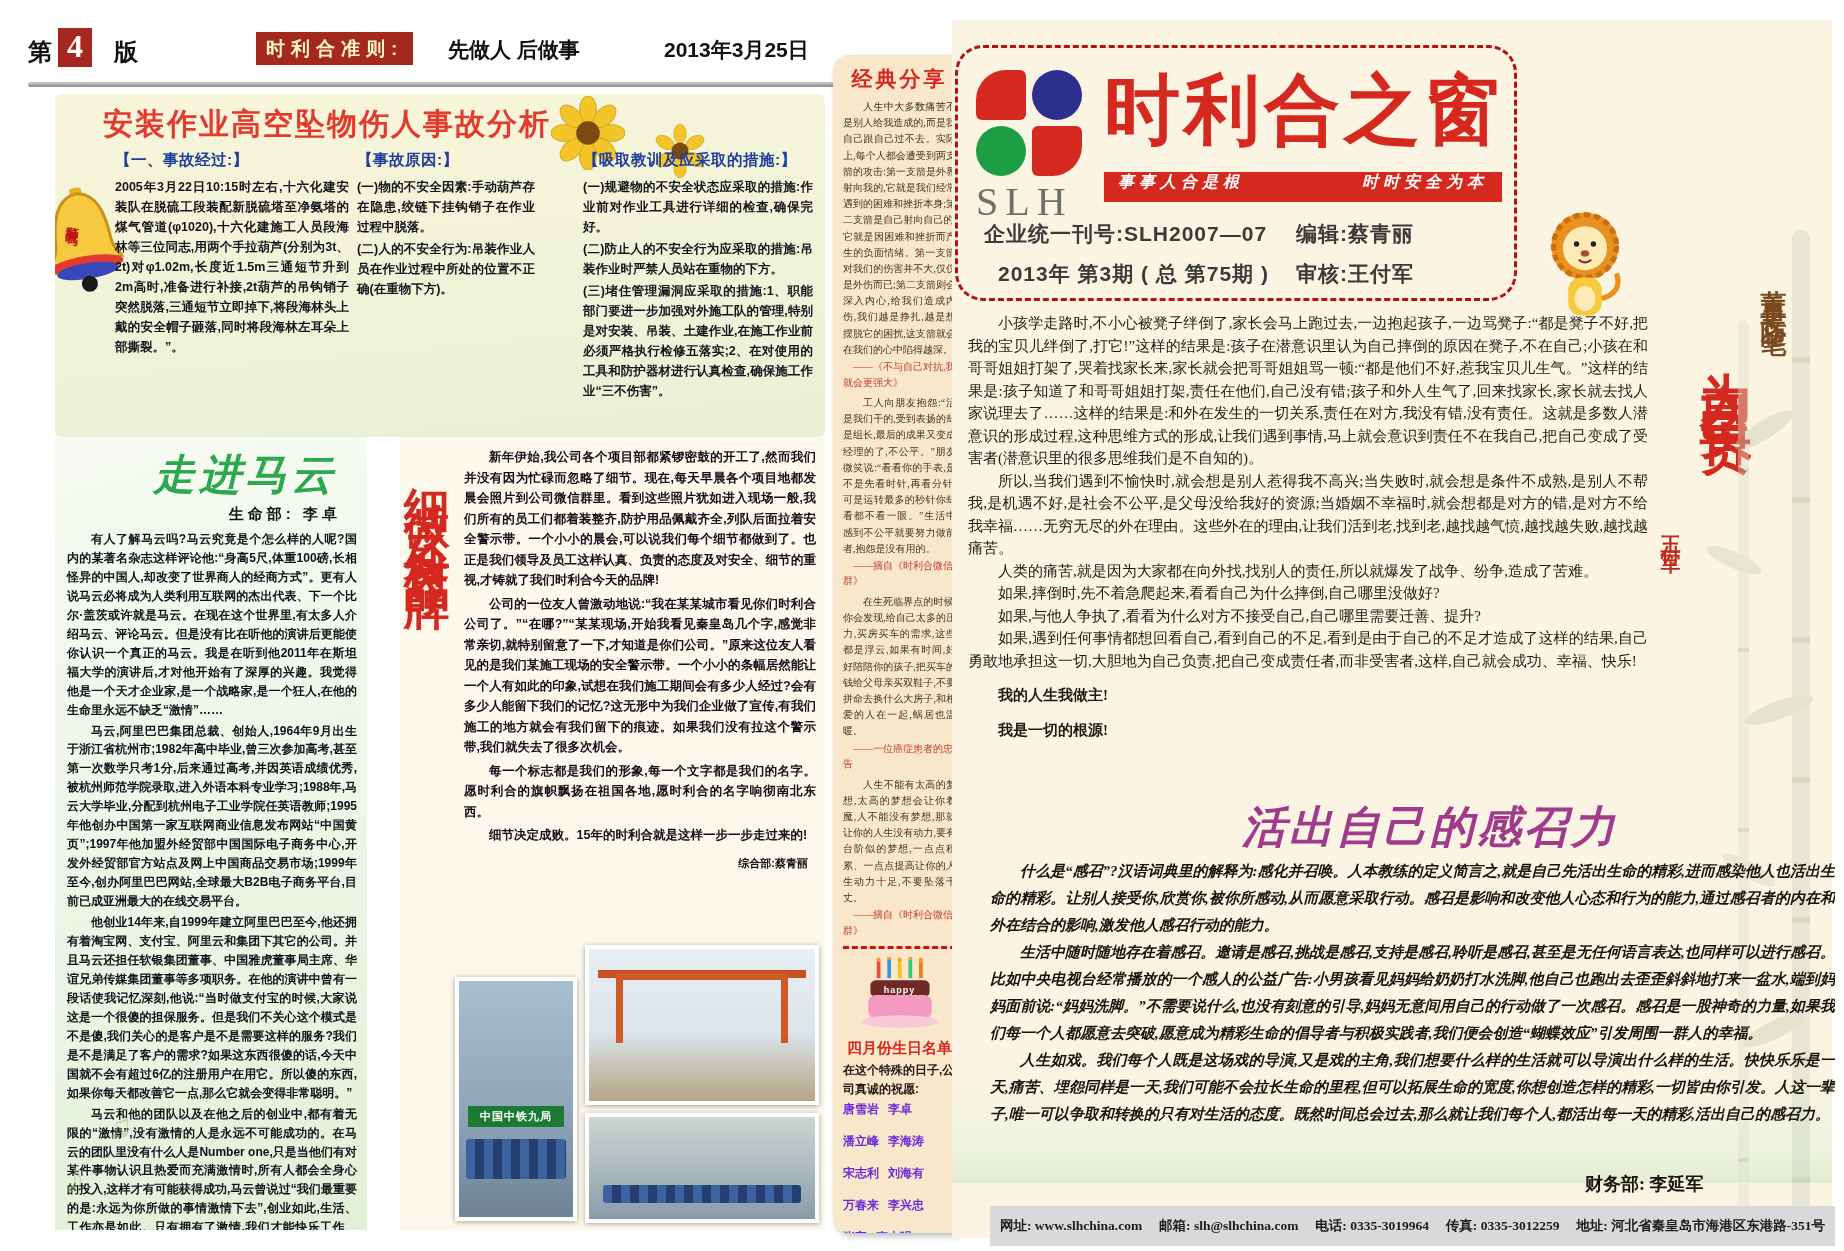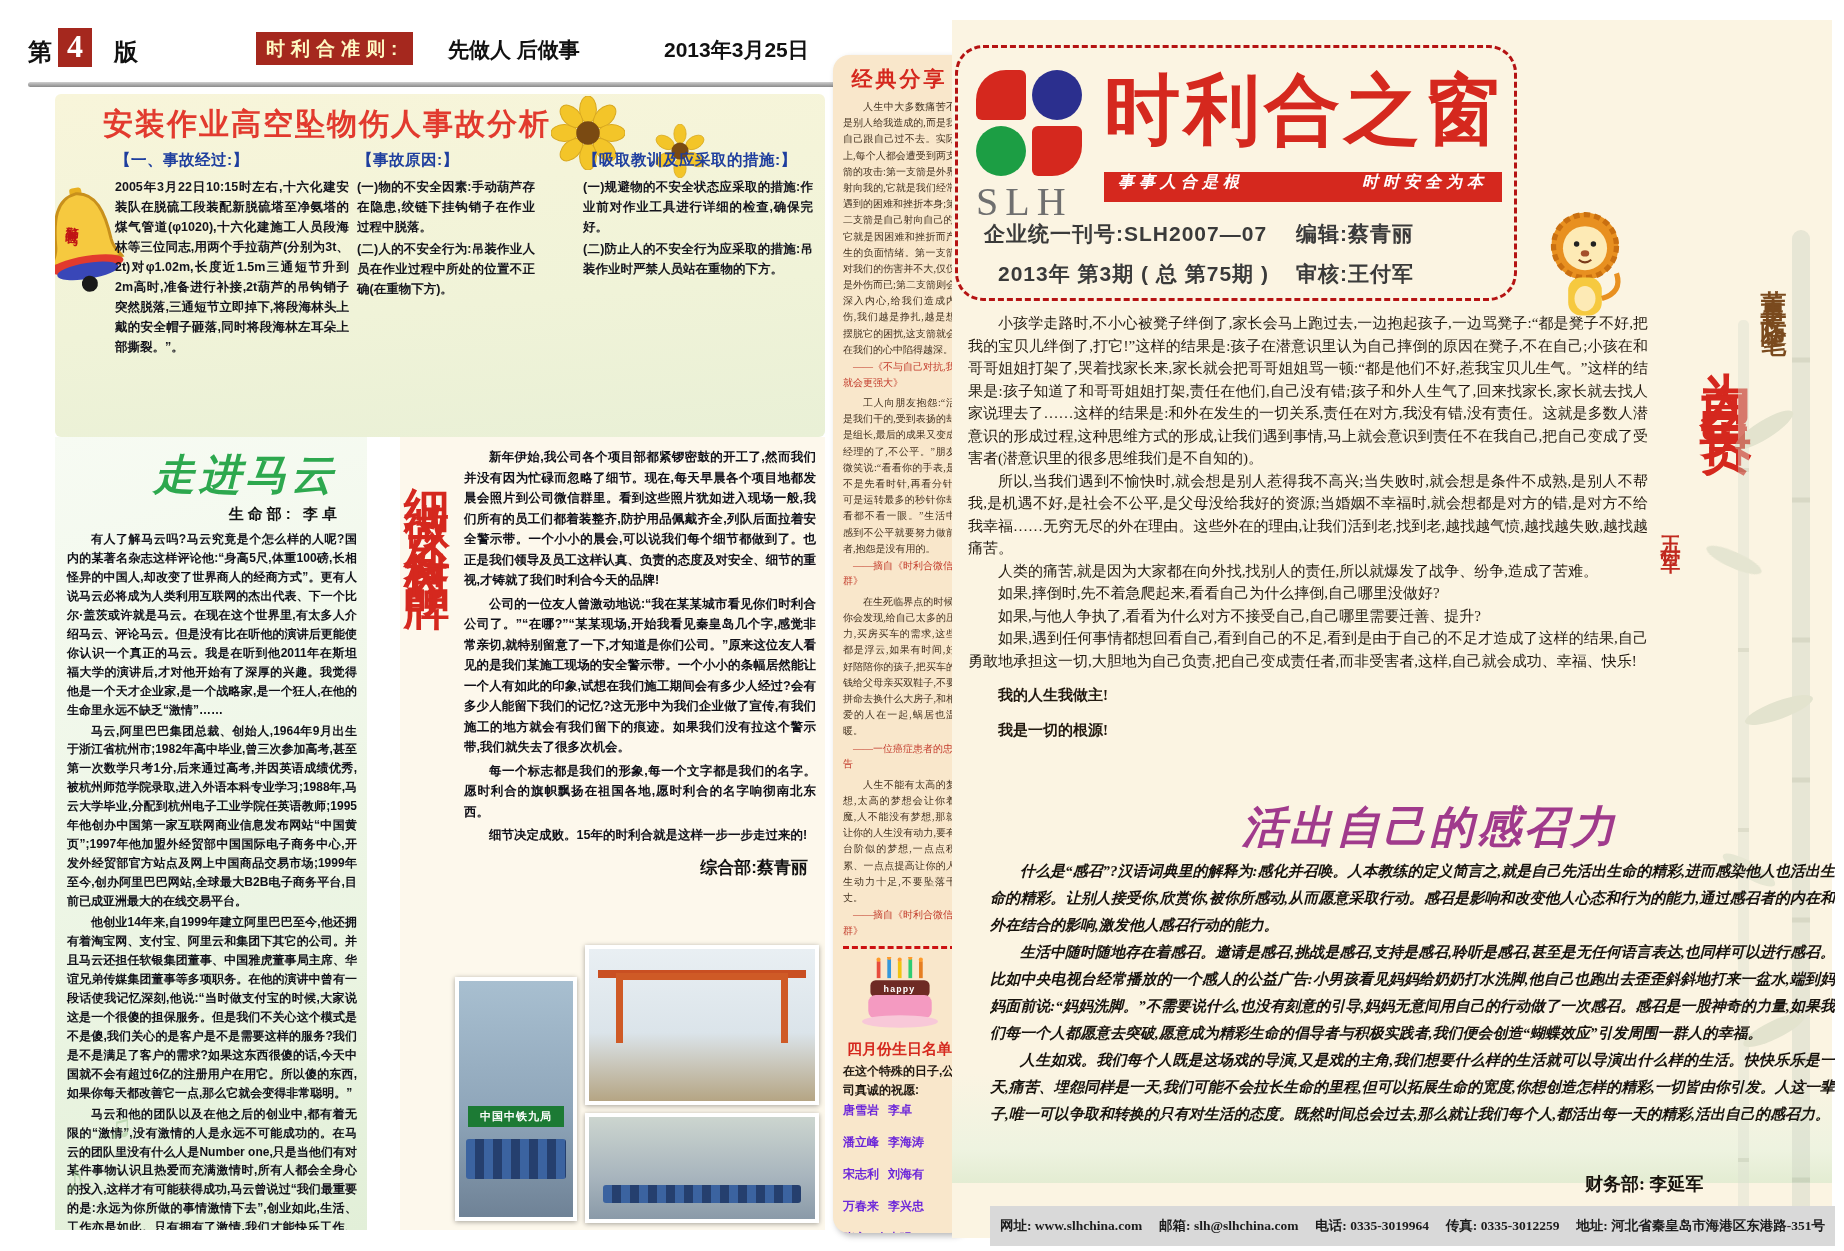--- a/index.html
+++ b/index.html
@@ -39,38 +39,38 @@
   .mayun p { margin:0 10px 2px 12px; font-size:12px; font-weight:600; line-height:1.58; text-indent:2em; text-align:justify; color:#101018; }
   .note { position:absolute; font-size:46px; color:#8fbc84; opacity:.45; }
   .note1 { left:8px; bottom:26px; }
   .note2 { left:52px; bottom:84px; font-size:34px; }
 
   
   .brand { position:absolute; left:400px; top:437px; width:425px; height:793px; background:#fdf8ec; overflow:hidden; }
   .brand-vtitle { position:absolute; left:4px; top:14px; writing-mode:vertical-rl; text-orientation:upright; font-size:46px; font-weight:900; color:#d5281e; letter-spacing:16px; line-height:1; font-family:"Liberation Serif",serif; }
   .brand-body { position:absolute; left:64px; top:10px; width:352px; }
   .brand-body p { font-size:12.5px; font-weight:600; line-height:1.64; text-indent:2em; text-align:justify; color:#101018; margin-bottom:3px; }
-  .brand-byline { text-align:right; font-size:17px; font-weight:700; margin:10px 8px 0 0; color:#111; }
+  .brand-byline { text-align:right; font-size:11px; font-weight:700; margin:10px 8px 0 0; color:#111; }
   .photos { position:absolute; left:55px; top:508px; width:410px; height:280px;padding-left:34px; }
   .photo { position:absolute; border:4px solid #fff; box-shadow:0 1px 5px rgba(0,0,0,.35); overflow:hidden; }
   .photo-b { left:0; top:32px; width:122px; height:244px; background:linear-gradient(180deg,#a8bfd0 0%,#8fa6ba 55%,#6f8296 100%); }
   .photo-a { left:130px; top:0; width:234px; height:160px; background:linear-gradient(180deg,#e9eff3 0%,#dbe4ea 55%,#b5a584 100%); }
   .photo-c { left:130px; top:168px; width:234px; height:110px; background:linear-gradient(180deg,#ccd5cf 0%,#a7b4bd 60%,#8a9aa8 100%); }
   .crane-frame { position:absolute; left:12%; right:12%; top:16%; height:46%; border:7px solid #cf5a26; border-bottom:none; }
   .crane-beam { position:absolute; left:4%; right:4%; top:14%; height:8px; background:#c94f22; }
   .workers-row { position:absolute; bottom:16%; left:6%; right:6%; height:17%; background:repeating-linear-gradient(90deg,#3b63a0 0 9px,#253f6e 9px 18px); border-radius:3px; }
   .photo-sign { position:absolute; left:8%; right:8%; bottom:38%; background:#1c7a34; color:#fff; font-size:11px; font-weight:700; text-align:center; padding:3px 2px; letter-spacing:1px; }
 
   
   .classic { position:absolute; left:833px; top:55px; width:133px; height:1178px; background:#f9e7cb; border-radius:16px; box-shadow:3px 3px 6px rgba(0,0,0,.28); padding:10px 10px 8px; overflow:hidden; }
   .classic-title { text-align:center; font-family:"Liberation Serif",serif; font-weight:800; font-size:21px; color:#d5281e; letter-spacing:3px; margin-bottom:6px; }
   .classic p.cs-text { font-family:"Liberation Serif",serif; font-size:10px; line-height:1.62; color:#41301f; text-align:justify; text-indent:2em; }
   .classic p.cs-src { font-family:"Liberation Serif",serif; font-size:10px; line-height:1.55; color:#c23a2a; margin:1px 0 5px; text-indent:1em; }
   .cs-divider { border-top:3px dashed #cc1111; margin:8px 0; }
-  .cakewrap { text-align:center; position:relative;font-family:Liberation Mono, monospace; }
+  .cakewrap { text-align:center; position:relative; }
   .cake-happy { position:absolute; left:50%; top:28px; transform:translateX(-50%); color:#fff; font-size:9px; font-weight:700; letter-spacing:1px; }
   .bday-title { text-align:center; font-size:15px; font-weight:800; color:#d5281e; margin:4px 0 3px; }
   .bday-intro { font-size:12px; font-weight:700; line-height:1.6; color:#201810; }
   .bday-names { display:flex; flex-wrap:wrap; gap:15px 9px; font-size:12px; font-weight:700; color:#6d28d9; margin:2px 0 4px; }
 
   
   .right-bg { position:absolute; left:952px; top:20px; width:880px; height:1218px; background:#fbf4e2; }
   .right-bg::after { content:""; position:absolute; left:0; bottom:55px; width:100%; height:110px; background:linear-gradient(180deg,rgba(251,244,226,0) 0%,#eef3e0 70%,#e3ecd2 100%); }
 
   
@@ -171,20 +171,21 @@
     </div>
     <div class="acc-col acc-col2">
       <h2>【事故原因:】</h2>
       <p>(一)物的不安全因素:手动葫芦存在隐患,绞链下挂钩销子在作业过程中脱落。</p>
       <p>(二)人的不安全行为:吊装作业人员在作业过程中所处的位置不正确(在重物下方)。</p>
     </div>
     <div class="acc-col acc-col3">
       <h2>【吸取教训及应采取的措施:】</h2>
       <p>(一)规避物的不安全状态应采取的措施:作业前对作业工具进行详细的检查,确保完好。</p>
       <p>(二)防止人的不安全行为应采取的措施:吊装作业时严禁人员站在重物的下方。</p>
+      <p>(三)堵住管理漏洞应采取的措施:1、职能部门要进一步加强对外施工队的管理,特别是对安装、吊装、土建作业,在施工作业前必须严格执行检修五落实;2、在对使用的工具和防护器材进行认真检查,确保施工作业“三不伤害”。</p>
     </div>
   </section>
 
   <section class="mayun">
     <h1 class="mayun-title">走进马云</h1>
     <div class="mayun-byline">生命部: 李卓</div>
     <p>有人了解马云吗?马云究竟是个怎么样的人呢?国内的某著名杂志这样评论他:“身高5尺,体重100磅,长相怪异的中国人,却改变了世界商人的经商方式”。更有人说马云必将成为人类利用互联网的杰出代表、下一个比尔·盖茨或许就是马云。在现在这个世界里,有太多人介绍马云、评论马云。但是没有比在听他的演讲后更能使你认识一个真正的马云。我是在听到他2011年在斯坦福大学的演讲后,才对他开始有了深厚的兴趣。我觉得他是一个天才企业家,是一个战略家,是一个狂人,在他的生命里永远不缺乏“激情”……</p>
     <p>马云,阿里巴巴集团总裁、创始人,1964年9月出生于浙江省杭州市;1982年高中毕业,曾三次参加高考,甚至第一次数学只考1分,后来通过高考,并因英语成绩优秀,被杭州师范学院录取,进入外语本科专业学习;1988年,马云大学毕业,分配到杭州电子工业学院任英语教师;1995年他创办中国第一家互联网商业信息发布网站“中国黄页”;1997年他加盟外经贸部中国国际电子商务中心,开发外经贸部官方站点及网上中国商品交易市场;1999年至今,创办阿里巴巴网站,全球最大B2B电子商务平台,目前已成亚洲最大的在线交易平台。</p>
     <p>他创业14年来,自1999年建立阿里巴巴至今,他还拥有着淘宝网、支付宝、阿里云和集团下其它的公司。并且马云还担任软银集团董事、中国雅虎董事局主席、华谊兄弟传媒集团董事等多项职务。在他的演讲中曾有一段话使我记忆深刻,他说:“当时做支付宝的时候,大家说这是一个很傻的担保服务。但是我们不关心这个模式是不是傻,我们关心的是客户是不是需要这样的服务?我们是不是满足了客户的需求?如果这东西很傻的话,今天中国就不会有超过6亿的注册用户在用它。所以傻的东西,如果你每天都改善它一点,那么它就会变得非常聪明。”</p>
     <p>马云和他的团队以及在他之后的创业中,都有着无限的“激情”,没有激情的人是永远不可能成功的。在马云的团队里没有什么人是Number one,只是当他们有对某件事物认识且热爱而充满激情时,所有人都会全身心的投入,这样才有可能获得成功,马云曾说过“我们最重要的是:永远为你所做的事情激情下去”,创业如此,生活、工作亦是如此。只有拥有了激情,我们才能快乐工作、快乐生活;只有身处合适的团队,我们才会充满激情、充满自信!</p>

